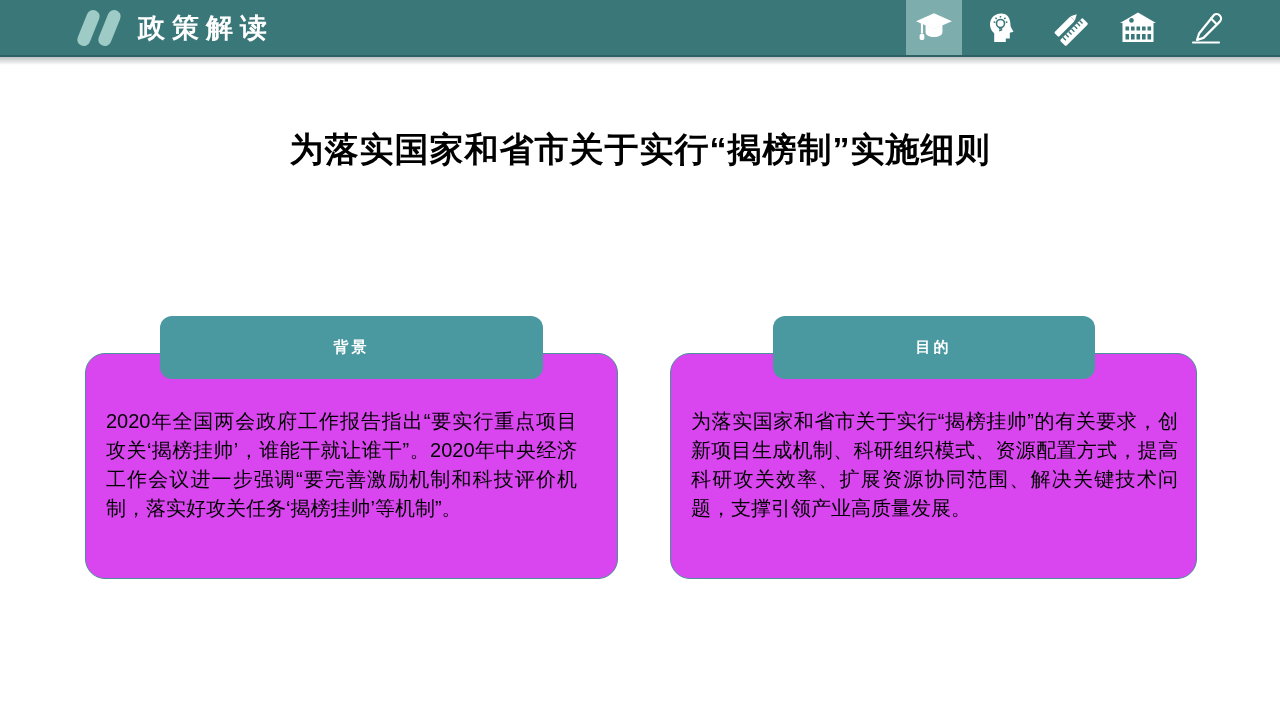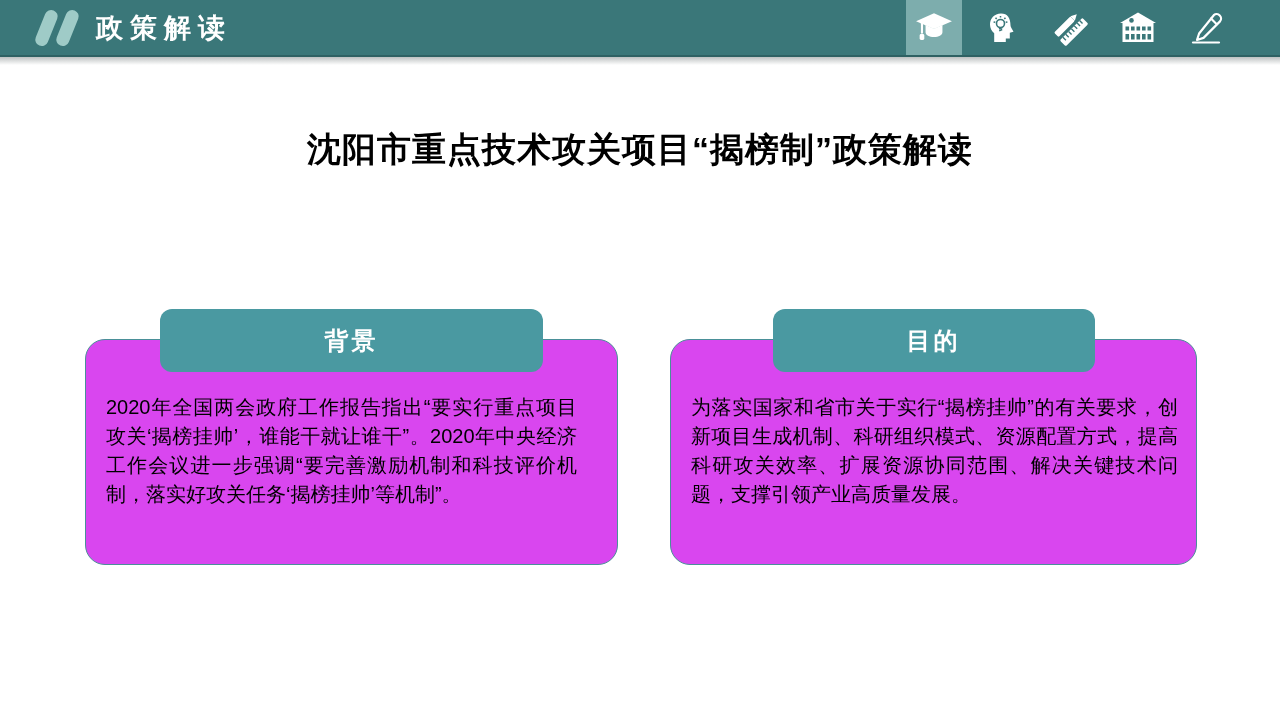--- a/index.html
+++ b/index.html
@@ -16,21 +16,21 @@
     position:relative;width:1280px;height:720px;margin:0 auto;
     background:#ffffff;overflow:hidden;
     font-family:"Liberation Sans","DejaVu Sans",sans-serif;
   }
   
   .topbar{
     position:absolute;top:0;left:0;width:1280px;height:57px;
     background:var(--header-bg);
     border-bottom:2px solid var(--header-edge);
     box-sizing:border-box;
-    display:flex;align-items:center;
+    display:flex;align-items:center;padding-left:42px;
   }
   .topbar-shadow{
     position:absolute;top:57px;left:0;width:1280px;height:8px;
     background:linear-gradient(to bottom,rgba(110,120,120,.45),rgba(255,255,255,0));
     pointer-events:none;
   }
   .logo-slashes{display:flex;gap:8px;margin-left:40px;}
   .slash{
     width:13px;height:38px;border-radius:8px;
     background:var(--slash);transform:rotate(22deg);
@@ -56,24 +56,24 @@
   
   .slide-title{
     position:absolute;top:127px;left:0;width:1280px;text-align:center;
     font-size:34px;font-weight:700;color:var(--text);letter-spacing:1px;
   }
   
   .card-group{position:absolute;top:308px;}
   .card-group.left{left:85px;width:533px;}
   .card-group.right{left:670px;width:527px;}
   .card-tab{
-    position:relative;z-index:2;margin:1px auto;height:63px;
+    position:relative;z-index:2;margin:8px auto;height:63px;
     background:var(--tab);border-radius:12px;
     display:flex;align-items:center;justify-content:center;
-    color:#ffffff;font-size:24px;font-weight:700;letter-spacing:3px;
+    color:#ffffff;font-size:15px;font-weight:700;letter-spacing:3px;
   }
   .card-group.left .card-tab{width:383px;}
   .card-group.right .card-tab{width:322px;}
   .card-panel{
     position:relative;z-index:1;margin-top:-34px;height:226px;
     background:#d946ef;border:1.5px solid var(--card-border);border-radius:20px;
     box-sizing:border-box;
     font-size:20px;line-height:29px;color:var(--text);
     text-align:justify;
   }
@@ -158,21 +158,21 @@
             <path class="ol" d="M23 7.5 l5.7 5.7"></path>
             <path class="ol" d="M5 31.5 h26"></path>
           </svg>
         </span>
       </div>
 
     </div>
   </div>
   <div class="topbar-shadow"></div>
 
-  <div class="slide-title">沈阳市重点技术攻关项目“揭榜制”政策解读</div>
+  <div class="slide-title">为落实国家和省市关于实行“揭榜制”实施细则</div>
 
   <div class="card-group left">
     <div class="card-tab">背景</div>
     <div class="card-panel">2020年全国两会政府工作报告指出“要实行重点项目攻关‘揭榜挂帅’，谁能干就让谁干”。2020年中央经济工作会议进一步强调“要完善激励机制和科技评价机制，落实好攻关任务‘揭榜挂帅’等机制”。</div>
   </div>
 
   <div class="card-group right">
     <div class="card-tab">目的</div>
     <div class="card-panel">为落实国家和省市关于实行“揭榜挂帅”的有关要求，创新项目生成机制、科研组织模式、资源配置方式，提高科研攻关效率、扩展资源协同范围、解决关键技术问题，支撑引领产业高质量发展。</div>
   </div>

